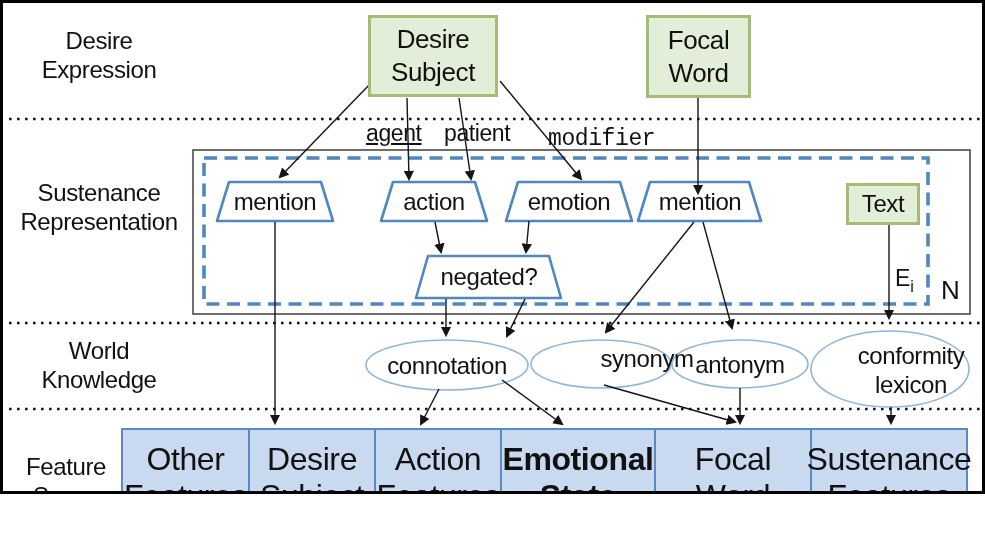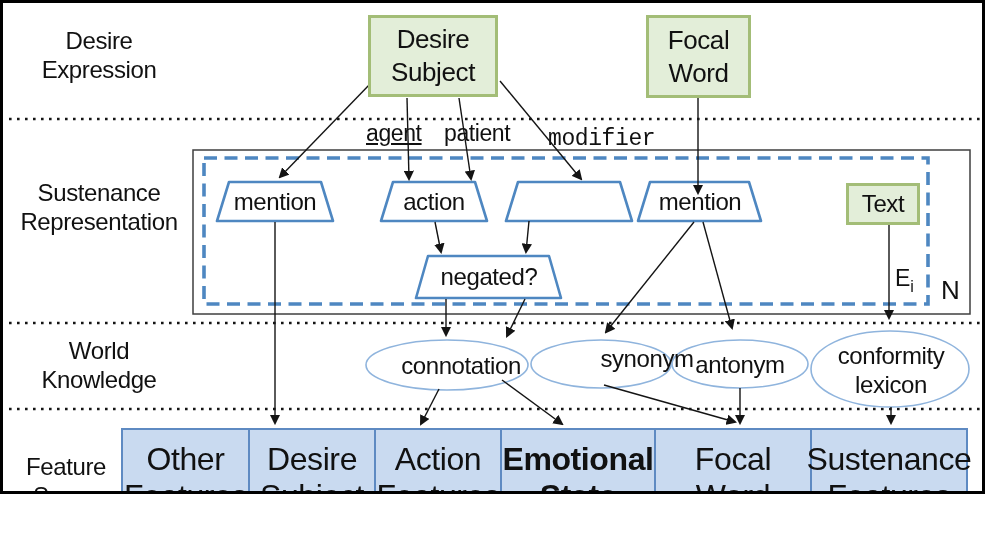--- a/index.html
+++ b/index.html
@@ -12,21 +12,21 @@
   .shape-trap{fill:#ffffff;stroke:var(--blue-stroke);stroke-width:2.6px;stroke-linejoin:round;}
   .shape-ellipse{fill:#ffffff;stroke:var(--ellipse-stroke);stroke-width:1.6px;}
   .plate{fill:none;stroke:#3f3f3f;stroke-width:1.5px;}
   .instance{fill:none;stroke:var(--blue-stroke);stroke-width:3.6px;stroke-dasharray:13 7.5;}
   .dotted{stroke:#141414;stroke-width:2.6px;stroke-dasharray:2.6 5.4;}
   .edge{stroke:#141414;stroke-width:1.4px;fill:none;}
   .lbl{position:absolute;text-align:center;white-space:pre-line;transform:translateX(-50%);
        line-height:1.2;letter-spacing:-0.4px;}
   .sec{font-size:24px;}
   .node{transform:translate(-50%,-50%);font-size:24px;white-space:nowrap;}
-  .node2{transform:translate(-50%,-50%);font-size:24px;line-height:29px;}
+  .node2{transform:translate(-50%,-50%);font-size:24px;line-height:29px;margin-left:20px;}
   .edge-lbl{transform:none;font-size:23px;white-space:nowrap;}
   .greenbox{
     position:absolute;box-sizing:border-box;background:var(--green-fill);
     border:3px solid var(--green-border);display:flex;align-items:center;justify-content:center;
     text-align:center;white-space:pre-line;letter-spacing:-0.4px;
   }
   .gb-big{font-size:26px;line-height:33px;}
   .gb-small{font-size:24px;}
   .featbox{
     position:absolute;box-sizing:border-box;top:425px;height:116px;
@@ -104,27 +104,28 @@
   <div class="greenbox gb-big" style="left:643px;top:12px;width:105px;height:83px;">Focal
 Word</div>
   <div class="greenbox gb-small" style="left:843px;top:180px;width:74px;height:42px;">Text</div>
 
   <div class="lbl edge-lbl" style="left:363px;top:117px;text-decoration:underline;">agent</div>
   <div class="lbl edge-lbl" style="left:441px;top:117px;">patient</div>
   <div class="lbl edge-lbl" style="left:545px;top:123px;font-family:Liberation Mono, monospace;">modifier</div>
 
   <div class="lbl node" style="left:272px;top:199px;">mention</div>
   <div class="lbl node" style="left:431px;top:199px;">action</div>
+  <div class="lbl node" style="left:566px;top:199px;">emotion</div>
   <div class="lbl node" style="left:697px;top:199px;">mention</div>
   <div class="lbl node" style="left:486px;top:274px;">negated?</div>
 
   <div class="ei"><span>E</span><sub>i</sub></div>
   <div class="plate-n">N</div>
 
-  <div class="lbl node" style="left:458px;top:363px;text-align:right;">connotation</div>
+  <div class="lbl node" style="left:444px;top:363px;text-align:right;">connotation</div>
   <div class="lbl node" style="left:598px;top:356px;margin-left:46px;">synonym</div>
   <div class="lbl node" style="left:737px;top:362px;">antonym</div>
   <div class="lbl node2" style="left:888px;top:367px;">conformity
 lexicon</div>
 
   <div class="featbox" style="left:118px;width:129px;">Other
 Features</div>
   <div class="featbox" style="left:245px;width:128px;">Desire
 Subject
 Mention</div>

